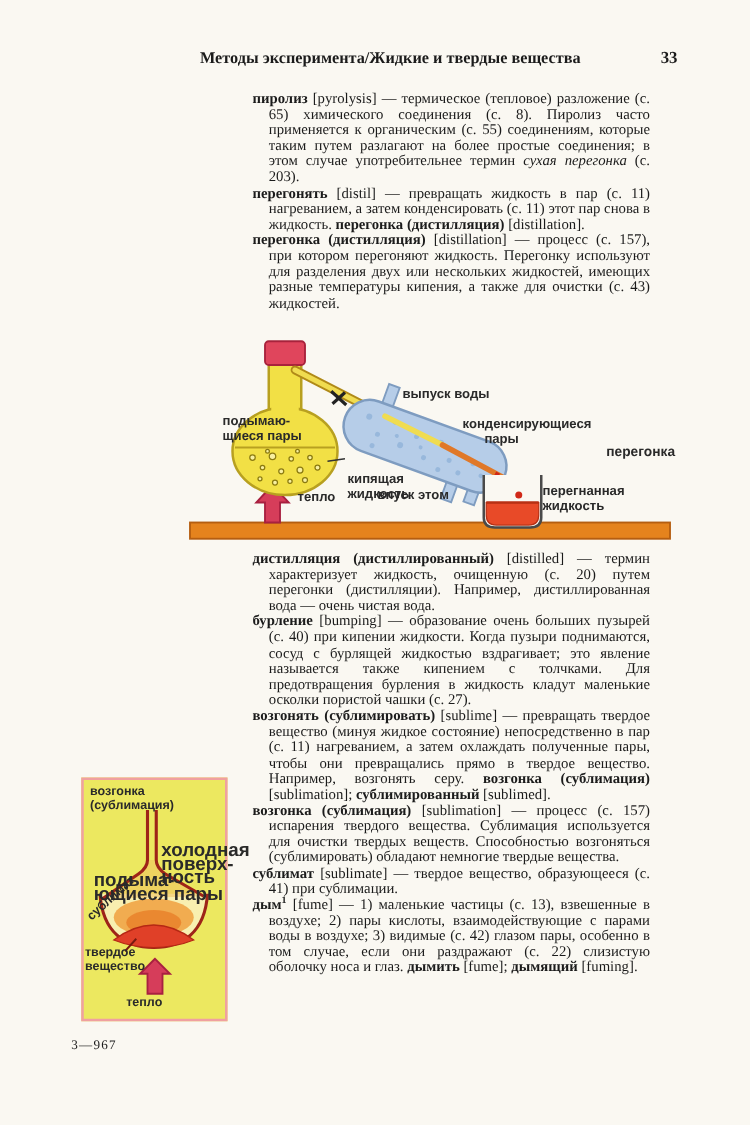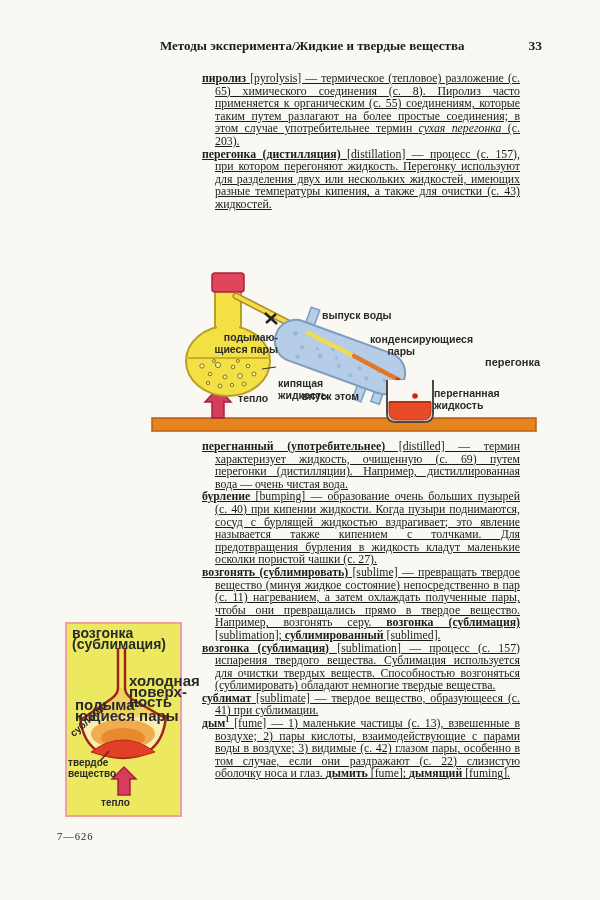--- a/index.html
+++ b/index.html
@@ -12,52 +12,53 @@
   .hdr{position:absolute;left:160px;top:38px;width:382px;display:flex;
        justify-content:space-between;align-items:baseline;
        font-weight:bold;font-size:13px;white-space:nowrap;}
   .hdr .pgnum{font-size:13.5px;font-family:Liberation Serif, serif;}
 
   
   .txtblock{position:absolute;left:202px;width:318px;font-size:11.8px;
             line-height:12.6px;text-align:justify;}
   .txtblock.top{top:72px;}
   .txtblock.bottom{top:440px;}
-  .entry{margin:0;text-indent:-13px;padding-left:13px;text-decoration:underline;}
+  .entry{margin:0;text-indent:-13px;padding-left:13px;}
   .entry .b{font-weight:bold;}
   .entry .i{font-style:italic;}
   .entry sup{font-weight:bold;font-size:8px;line-height:0;}
 
   
   .diagram{position:absolute;}
   .d-label{position:absolute;font-family:"Liberation Sans",sans-serif;
            font-weight:700;font-size:10.5px;line-height:11.5px;
            color:var(--label_color,#2a2a2a);white-space:pre;}
   .distill{left:150px;top:262px;width:410px;height:178px;}
   .sublim{left:65px;top:622px;width:113px;height:191px;
           background:var(--box_bg,#ece860);
           border:2px solid var(--box_border,#f0a0a0);}
   .sublim .d-label{font-size:15px;line-height:10.5px;}
-  .sublim .boxtitle{font-size:14px;line-height:11px;}
+  .sublim .boxtitle{font-size:10px;line-height:11px;}
   svg{position:absolute;left:0;top:0;}
 
   .foot{position:absolute;left:57px;top:831px;font-size:10.5px;letter-spacing:1px;}
 </style>
 </head>
 <body>
 
 <div class="page">
 
   <div class="hdr">
     <span>Методы эксперимента/Жидкие и твердые вещества</span>
     <span class="pgnum">33</span>
   </div>
 
   <div class="txtblock top" id="entries-top">
       <p class="entry"><span class="b">пиролиз</span><span class="n"> [pyrolysis] — термическое (тепловое) разложение (с. 65) химического соединения (с. 8). Пиролиз часто применяется к органическим (с. 55) соединениям, которые таким путем разлагают на более простые соединения; в этом случае употребительнее термин </span><span class="i">сухая перегонка</span><span class="n"> (с. 203).</span></p>
+      <p class="entry"><span class="b">перегонять</span><span class="n"> [distil] — превращать жидкость в пар (с. 11) нагреванием, а затем конденсировать (с. 11) этот пар снова в жидкость. </span><span class="b">перегонка (дистилляция)</span><span class="n"> [distillation].</span></p>
       <p class="entry"><span class="b">перегонка (дистилляция)</span><span class="n"> [distillation] — процесс (с. 157), при котором перегоняют жидкость. Перегонку используют для разделения двух или нескольких жидкостей, имеющих разные температуры кипения, а также для очистки (с. 43) жидкостей.</span></p>
     </div>
 
   <div class="diagram distill">
     <svg width="410" height="178" viewBox="0 0 410 178">
 
       <rect x="2" y="156" width="384" height="13" style="fill:var(--bench_orange,#e5831d);stroke:var(--bench_outline,#b55e10);stroke-width:1.5"></rect>
 
       <polygon points="68,126 55,140 62,140 62,156 74,156 74,140 81,140" style="fill:var(--arrow_red,#d63d5a);stroke:var(--arrow_outline,#a82040);stroke-width:1.5"></polygon>
 
@@ -119,36 +120,36 @@
       <path d="M204,94 L262,125" style="stroke:var(--tube_orange,#e07828);stroke-width:4.5;stroke-linecap:round"></path>
       <path d="M246,117 L268,129" style="stroke:var(--tube_red,#d02818);stroke-width:4;stroke-dasharray:3.5 3"></path>
 
       <path d="M237,118 L237,152 Q237,160 246,160 L274,160 Q283,160 283,152 L283,118" style="fill:var(--page_bg,#faf8f2);stroke:#4a4a4a;stroke-width:2"></path>
       <path d="M239,140 L239,150 Q239,158 247,158 L273,158 Q281,158 281,150 L281,140 Z" style="fill:var(--liquid_red,#e84a28);stroke:#b83014;stroke-width:1"></path>
       <path d="M239,140 L281,140" style="stroke:#b83014;stroke-width:2"></path>
       <circle cx="265" cy="134" r="2.8" style="fill:var(--tube_red,#d02818)"></circle>
 
       <path d="M112,107 L126,105" style="stroke:#333;stroke-width:1.2"></path>
     </svg>
-    <div class="d-label" style="left:28px;top:70px;width:100px;text-align:right">подымаю-
+    <div class="d-label" style="left:28px;top:70px;width:100px;text-align:left">подымаю-
 щиеся пары</div>
     <div class="d-label" style="left:128px;top:116px">кипящая
 жидкость</div>
     <div class="d-label" style="left:88px;top:131px">тепло</div>
     <div class="d-label" style="left:172px;top:48px">выпуск воды</div>
     <div class="d-label" style="left:152px;top:129px">впуск этом</div>
     <div class="d-label" style="left:220px;top:72px">конденсирующиеся
       пары</div>
     <div class="d-label" style="left:335px;top:95px;font-size:11px">перегонка</div>
     <div class="d-label" style="left:284px;top:126px">перегнанная
 жидкость</div>
   </div>
 
   <div class="txtblock bottom" id="entries-bottom">
-      <p class="entry"><span class="b">перегнанный (употребительнее)</span><span class="n"> [distilled] — термин характеризует жидкость, очищенную (с. 69) путем перегонки (дистилляции). Например, дистиллированная вода — очень чистая вода.</span></p>
+      <p class="entry"><span class="b">дистилляция (дистиллированный)</span><span class="n"> [distilled] — термин характеризует жидкость, очищенную (с. 20) путем перегонки (дистилляции). Например, дистиллированная вода — очень чистая вода.</span></p>
       <p class="entry"><span class="b">бурление</span><span class="n"> [bumping] — образование очень больших пузырей (с. 40) при кипении жидкости. Когда пузыри поднимаются, сосуд с бурлящей жидкостью вздрагивает; это явление называется также кипением с толчками. Для предотвращения бурления в жидкость кладут маленькие осколки пористой чашки (с. 27).</span></p>
       <p class="entry"><span class="b">возгонять (сублимировать)</span><span class="n"> [sublime] — превращать твердое вещество (минуя жидкое состояние) непосредственно в пар (с. 11) нагреванием, а затем охлаждать полученные пары, чтобы они превращались прямо в твердое вещество. Например, возгонять серу. </span><span class="b">возгонка (сублимация)</span><span class="n"> [sublimation]; </span><span class="b">сублимированный</span><span class="n"> [sublimed].</span></p>
       <p class="entry"><span class="b">возгонка (сублимация)</span><span class="n"> [sublimation] — процесс (с. 157) испарения твердого вещества. Сублимация используется для очистки твердых веществ. Способностью возгоняться (сублимировать) обладают немногие твердые вещества.</span></p>
       <p class="entry"><span class="b">сублимат</span><span class="n"> [sublimate] — твердое вещество, образующееся (с. 41) при сублимации.</span></p>
       <p class="entry"><span class="b">дым</span><sup>1</sup><span class="n"> [fume] — 1) маленькие частицы (с. 13), взвешенные в воздухе; 2) пары кислоты, взаимодействующие с парами воды в воздухе; 3) видимые (с. 42) глазом пары, особенно в том случае, если они раздражают (с. 22) слизистую оболочку носа и глаз. </span><span class="b">дымить</span><span class="n"> [fume]; </span><span class="b">дымящий</span><span class="n"> [fuming].</span></p>
     </div>
 
   <div class="diagram sublim">
     <svg width="113" height="191" viewBox="0 0 113 191">
 
@@ -171,14 +172,14 @@
 поверх-
 ность</div>
     <div class="d-label" style="left:-2px;top:88px;width:54px;transform:rotate(-42deg);font-size:10px">сублимат</div>
     <div class="d-label" style="left:8px;top:76px;width:96px;">подыма-
 ющиеся пары</div>
     <div class="d-label" style="left:1px;top:134px;font-size:10px">твердое
 вещество</div>
     <div class="d-label" style="left:34px;top:174px;font-size:10px">тепло</div>
   </div>
 
-  <div class="foot">7—626</div>
+  <div class="foot">3—967</div>
 </div>
 
 </body></html>

